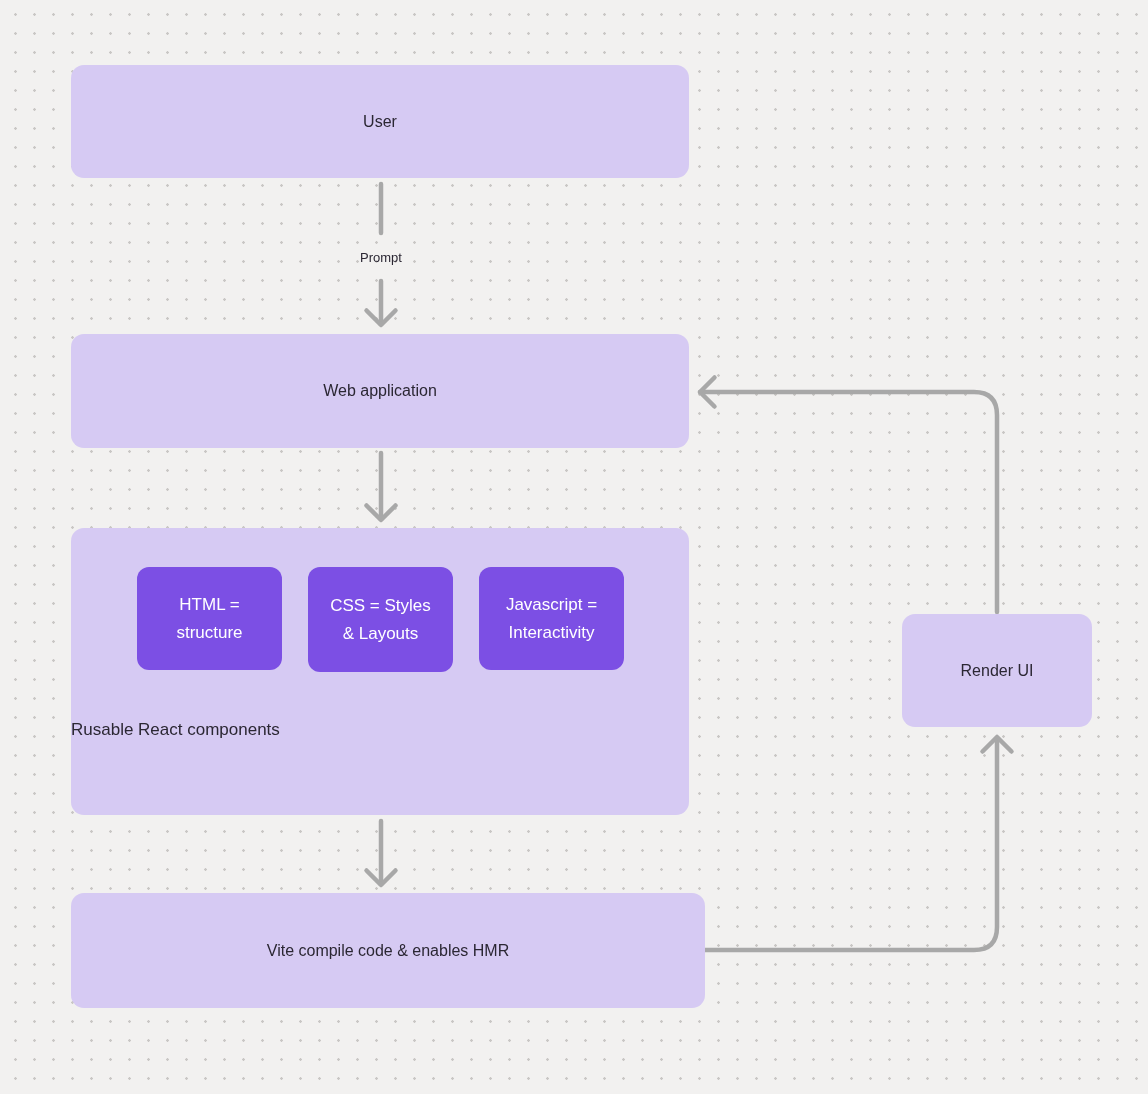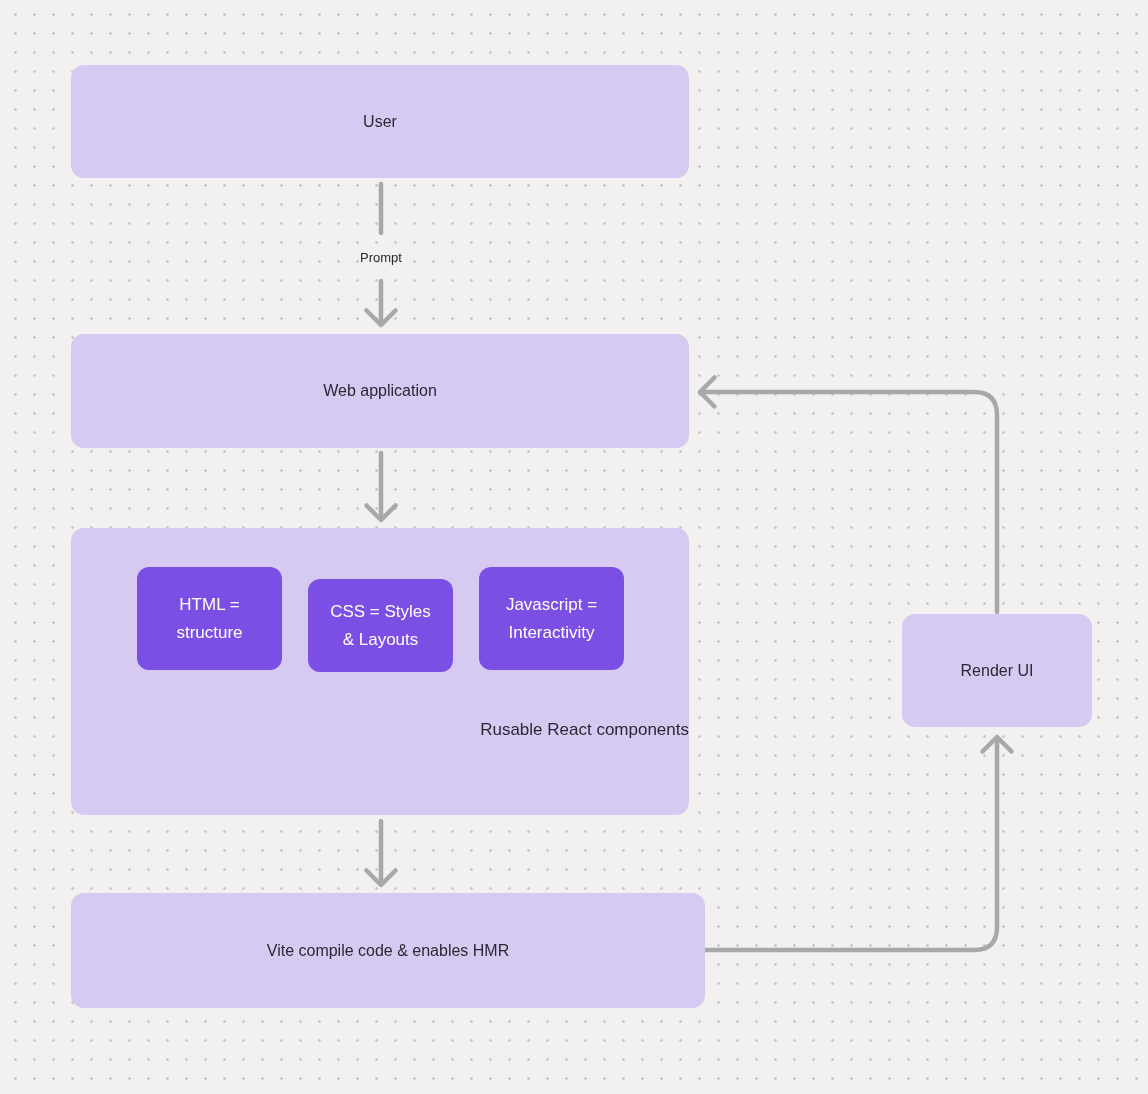--- a/index.html
+++ b/index.html
@@ -57,21 +57,21 @@
     align-items: center;
     justify-content: center;
     text-align: right;
   }
   .group-caption {
     position: absolute;
     left: 0;
     top: 202px;
     width: 100%;
     transform: translateY(-50%);
-    text-align: right;
+    text-align: left;
     color: var(--text_dark, #2b2733);
     font-size: 17px;
     font-weight: 500;
   }
   .edge-label {
     position: absolute;
     left: 381px;
     top: 257px;
     transform: translate(-50%, -50%);
     color: var(--text_dark, #2b2733);
@@ -119,21 +119,21 @@
     <span>Web application</span>
   </div>
 
   <div class="node-group" style="left:71px; top:528px; width:618px; height:287px;">
 
     <div class="node-dark" style="left:66px; top:39px; width:145px; height:103px;">
       <span>HTML =</span>
       <span>structure</span>
     </div>
 
-    <div class="node-dark" style="left:237px; top:39px; width:145px; height:93px;margin-top:12px;">
+    <div class="node-dark" style="left:237px; top:39px; width:145px; height:105px;">
       <span>CSS = Styles</span>
       <span>&amp; Layouts</span>
     </div>
 
     <div class="node-dark" style="left:408px; top:39px; width:145px; height:103px;">
       <span>Javascript =</span>
       <span>Interactivity</span>
     </div>
 
     <div class="group-caption">Rusable React components</div>

